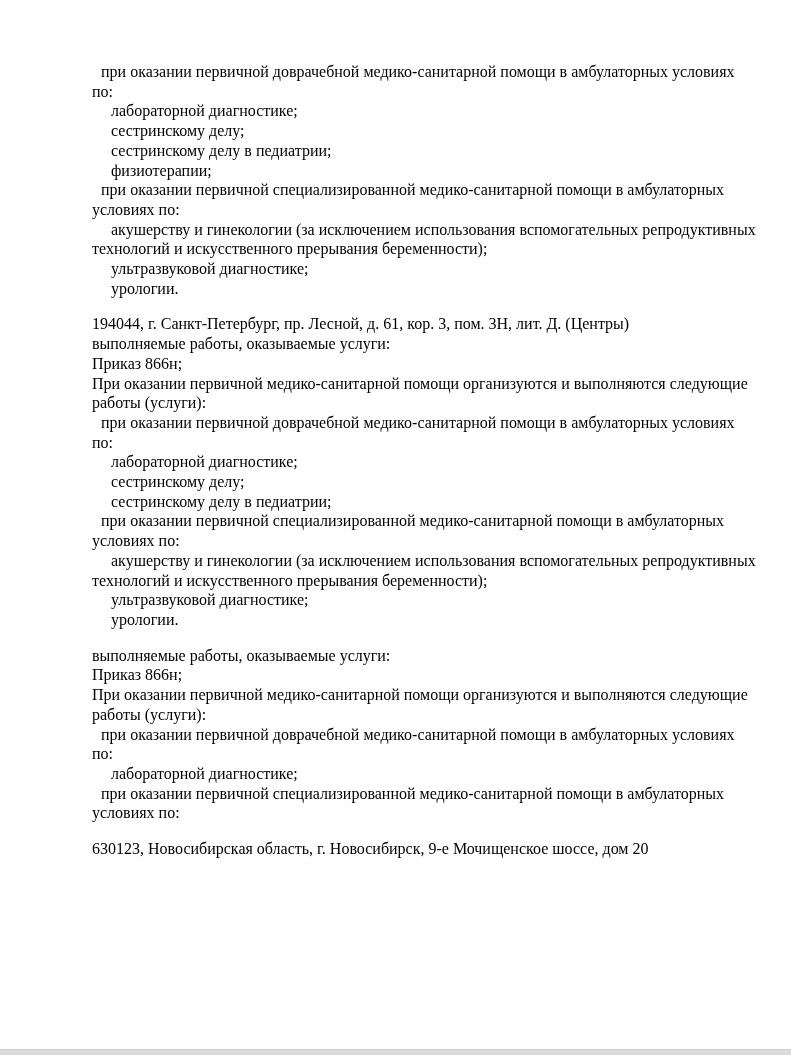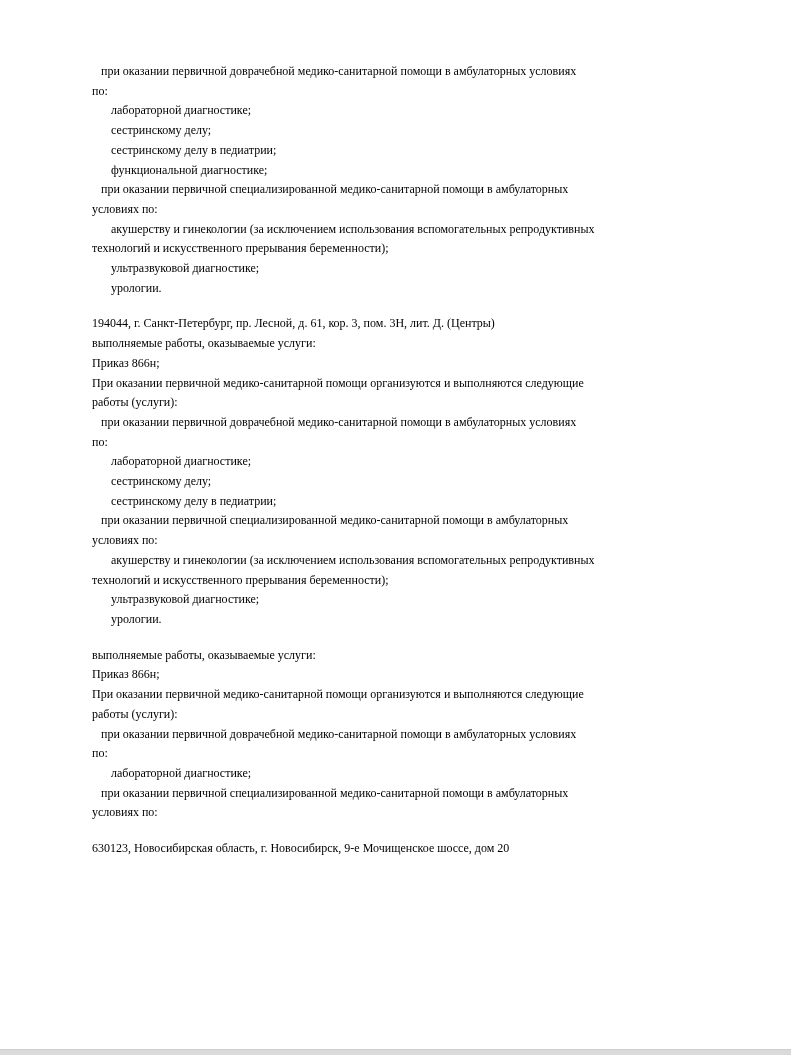--- a/index.html
+++ b/index.html
@@ -13,21 +13,21 @@
     color: #000000;
     font-family: "Liberation Serif", "DejaVu Serif", serif;
     overflow: hidden;
     position: relative;
   }
   .doc-body {
     position: absolute;
     top: 62px;
     left: 92px;
     right: 30px;
-    font-size: 12px;
+    font-size: 16px;
     line-height: 19.7px;
   }
   .doc-section { }
   .doc-section + .doc-section {
     margin-top: 16px; 
   }
   .doc-line {
     white-space: nowrap;
   }
   .indent-0 { padding-left: 0; }
@@ -48,21 +48,21 @@
 
 <div class="doc-page">
 
   <div class="doc-body">
       <div class="doc-section">
         <div class="doc-line indent-1">при оказании первичной доврачебной медико-санитарной помощи в амбулаторных условиях</div>
         <div class="doc-line indent-0">по:</div>
         <div class="doc-line indent-2">лабораторной диагностике;</div>
         <div class="doc-line indent-2">сестринскому делу;</div>
         <div class="doc-line indent-2">сестринскому делу в педиатрии;</div>
-        <div class="doc-line indent-2">функциональной диагностике;</div>
+        <div class="doc-line indent-2">физиотерапии;</div>
         <div class="doc-line indent-1">при оказании первичной специализированной медико-санитарной помощи в амбулаторных</div>
         <div class="doc-line indent-0">условиях по:</div>
         <div class="doc-line indent-2">акушерству и гинекологии (за исключением использования вспомогательных репродуктивных</div>
         <div class="doc-line indent-0">технологий и искусственного прерывания беременности);</div>
         <div class="doc-line indent-2">ультразвуковой диагностике;</div>
         <div class="doc-line indent-2">урологии.</div>
       </div>
       <div class="doc-section">
         <div class="doc-line indent-0">194044, г. Санкт-Петербург, пр. Лесной, д. 61, кор. 3, пом. 3Н, лит. Д. (Центры)</div>
         <div class="doc-line indent-0">выполняемые работы, оказываемые услуги:</div>

